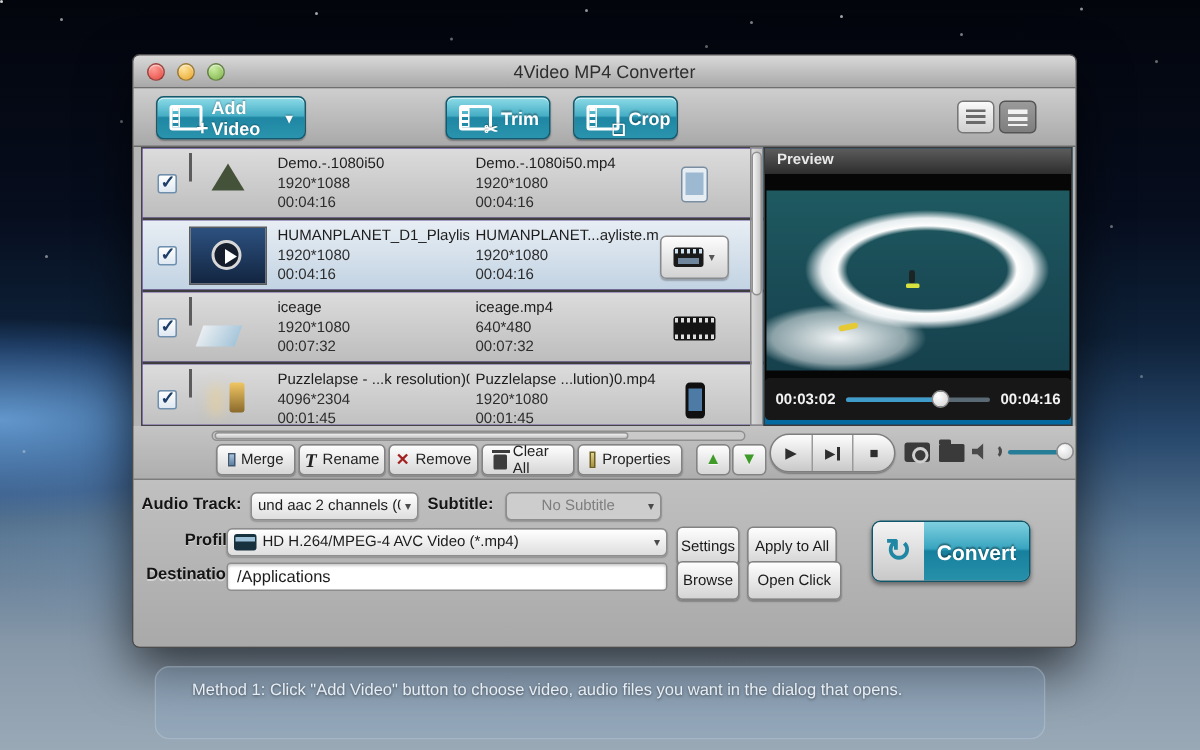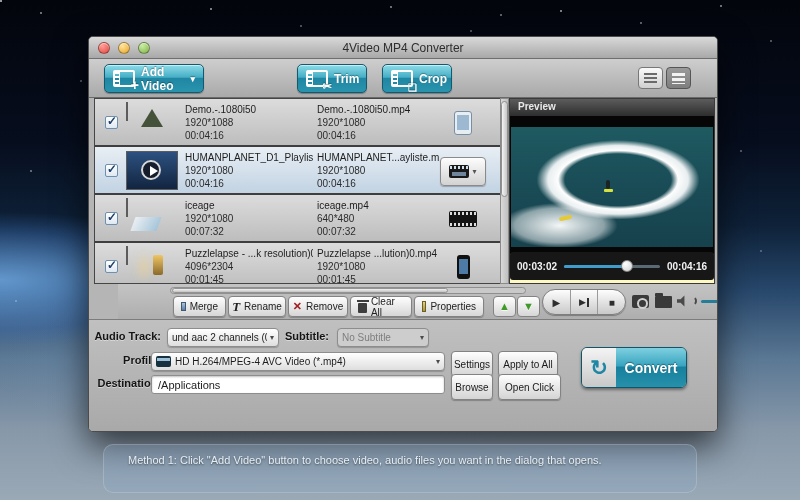--- a/index.html
+++ b/index.html
@@ -113,21 +113,21 @@
   .st2 { background:linear-gradient(#efe99a,#cbbf42); border:1px solid #97892c; color:#554; }
   .st2::before { content:"\2715"; }
   .st3 { background:linear-gradient(#cfe9b2,#8cc05e); border:1px solid #567f26; border-radius:50%; color:#2f5a12; }
   .st3::before { content:"\25CB"; }
   .vscroll { position:absolute; left:411px; top:61px; width:9px; height:186px; background:linear-gradient(90deg,#d9d9d9,#bfbfbf);
     border:1px solid #8a8a8a; }
   .vthumb { position:absolute; left:0; right:0; top:2px; height:96px; border-radius:4px;
     background:linear-gradient(90deg,#f4f4f4,#c6c6c6); border:1px solid #909090; }
 
   
-  .preview { position:absolute; left:420px; top:61px; width:206px; height:186px; background:#fef9c3;
+  .preview { position:absolute; left:420px; top:61px; width:206px; height:186px; background:#0369a1;
     border:1px solid #3a3a3a; }
   .pv-head { height:17px; background:linear-gradient(#5c5c5c,#2d2d2d); color:#e9e9e9; font-size:10px;
     font-weight:bold; padding:2px 0 0 8px; }
   .pv-video { position:absolute; left:0; right:0; top:17px; height:138px; background:#060606; }
   .pv-frame { position:absolute; left:1px; right:1px; top:11px; bottom:7px;
     background:
       radial-gradient(40% 26% at 24% 82%, rgba(255,255,255,.95), rgba(255,255,255,.5) 55%, transparent 72%),
       radial-gradient(ellipse 56% 46% at 53% 44%, transparent 47%, #fdfdfd 53%, #e8eef0 62%, transparent 72%),
       radial-gradient(30% 22% at 30% 72%, rgba(26,74,85,1) 0 58%, transparent 60%),
       linear-gradient(180deg,#1f5a61 0%,#1a4d57 45%,#16414d 100%);
@@ -138,21 +138,21 @@
   .skier::after { content:""; position:absolute; left:-2px; top:9px; width:9px; height:3px; background:#d8e23e; border-radius:1px; }
   .pv-time { position:absolute; left:0; right:0; bottom:3px; height:28px; background:#171717; border-radius:3px;
     display:flex; align-items:center; padding:0 7px; gap:7px; }
   .tm { color:#f2f2f2; font-size:10px; font-weight:bold; white-space:nowrap; }
   .seek { position:relative; flex:1; height:3px; background:#5a6a74; border-radius:2px; }
   .seek-fill { position:absolute; left:0; top:0; bottom:0; width:66%; background:#3f9ccb; border-radius:2px; }
   .seek-thumb { position:absolute; left:66%; top:-5px; width:12px; height:12px; margin-left:-6px; border-radius:50%;
     background:radial-gradient(circle at 35% 30%, #fff, #cfcfcf); border:1px solid #888; }
 
   
-  .band { position:absolute; left:0; right:0; top:247px; height:35px; background:linear-gradient(#c4c4c4,#aeaeae);margin-left:29px; }
+  .band { position:absolute; left:0; right:0; top:247px; height:35px; background:linear-gradient(#c4c4c4,#aeaeae); }
   .hscroll { position:absolute; left:52px; top:3px; width:356px; height:7px; border:1px solid #8f8f8f;
     border-radius:4px; background:#c9c9c9; }
   .hthumb { position:absolute; left:1px; top:0; bottom:0; width:78%; border-radius:4px;
     background:linear-gradient(#f2f2f2,#c2c2c2); border:1px solid #949494; }
   .mbtn { position:absolute; top:12px; height:21px; border:1px solid #838383; border-radius:4px;
     background:linear-gradient(#fefefe,#d6d6d6); box-shadow:0 1px 1px rgba(0,0,0,.25);
     font-size:10px; color:#222; display:flex; align-items:center; justify-content:center; gap:4px; padding:0 7px; }
   .ic-merge { width:12px; height:9px; border:1px solid #41576e; background:linear-gradient(#a9c4dd,#5b7fa6); }
   .ic-T { font-family:"Liberation Serif", serif; font-style:italic; font-size:13px; font-weight:bold; color:#222; line-height:10px; }
   .ic-x { color:#a32020; font-weight:bold; font-size:11px; }
@@ -422,21 +422,21 @@
     </span>
   </div>
 
   <div class="settings">
     <div class="slabel" style="left:4px;top:10px;">Audio Track:</div>
     <div class="dropdown" style="left:78px;top:8px;width:112px;">
       <span class="val">und aac 2 channels (0x2</span>
       <span class="chev">▾</span>
     </div>
     <div class="slabel" style="left:180px;top:10px;width:60px;">Subtitle:</div>
-    <div class="dropdown disabled" style="left:248px;top:8px;width:92px;">
+    <div class="dropdown disabled" style="left:248px;top:8px;width:104px;text-align:center;">
       <span class="val">No Subtitle</span>
       <span class="chev">▾</span>
     </div>
 
     <div class="slabel" style="left:4px;top:34px;">Profile:</div>
     <div class="dropdown" style="left:62px;top:32px;width:294px;">
       <span class="prof-ic"></span>
       <span class="val">HD H.264/MPEG-4 AVC Video (*.mp4)</span>
       <span class="chev">▾</span>
     </div>

